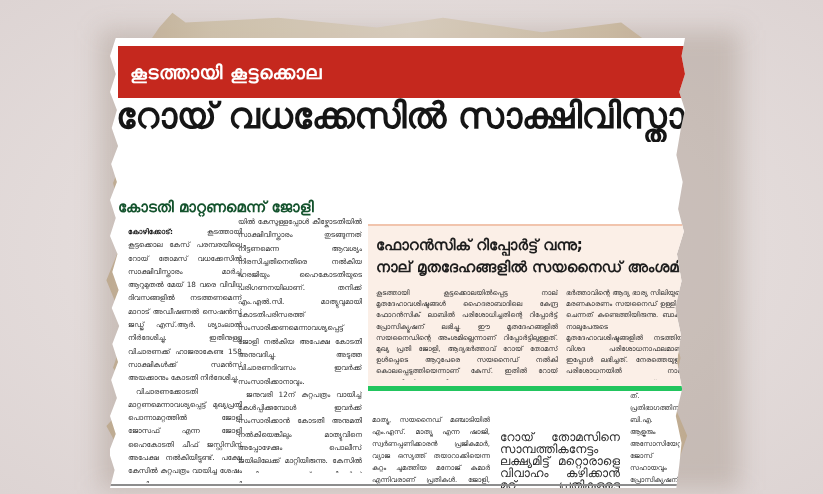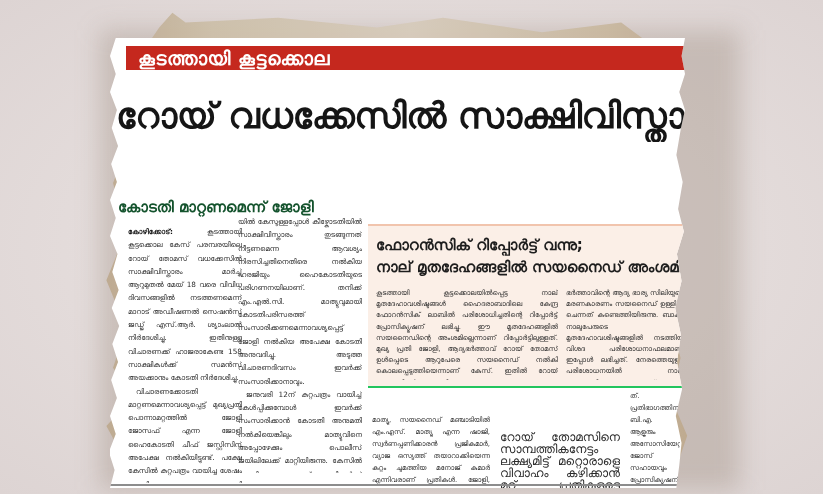--- a/index.html
+++ b/index.html
@@ -41,21 +41,21 @@
         98.3% 60%, 99.3% 66%, 98.6% 72%, 99.5% 78%, 98.4% 84%, 99.4% 90%, 99% 95%, 98.5% 100%,
         0% 100%, 0.8% 96%, -0.2% 92%, 1% 88%, 0% 84%, 1.2% 80%, 0.2% 76%, 1.4% 72%,
         0.4% 68%, 1.6% 64%, 0.3% 60%, 1.5% 56%, 0.4% 52%, 1.3% 48%, 0% 44%, 1% 40%,
         0% 36%, 1.2% 32%, 0.2% 28%, 1.4% 24%, 0.3% 20%, 1.2% 16%, 0% 12%, 1% 8%, 0% 4%
       );
     }
     .paper-inner { position: absolute; inset: 0; }
 
     
     .kicker {
-      position: absolute; left: 16px; top: 8px; width: 100%; height: 24px;
+      position: absolute; left: 8px; top: 8px; width: 100%; height: 52px;
       background: #c5281e;
       display: flex; align-items: center;
     }
     .kicker-text {
       color: #ffffff; font-weight: bold; font-size: 19px; padding-left: 12px;
       font-family: "DejaVu Sans", sans-serif;
       letter-spacing: 0.5px;
     }
 
     
@@ -87,21 +87,21 @@
     .col p { margin: 0; }
     .col .dateline { font-weight: bold; color: #111; }
     .col-1 { left: 6px; top: 187px; width: 114px; height: 258px; margin-left: 12px; }
     .col-2 { left: 128px; top: 177px; width: 124px; height: 258px; }
 
     
     .sidebox {
       position: absolute; left: 258px; top: 186px; width: 320px; height: 160px;
       background: #fbefe7;
       border-top: 2px solid #f1c4ad;
-      border-bottom: 2px solid #22c55e;
+      border-bottom: 5px solid #22c55e;
     }
     .sidebox-title {
       position: absolute; left: 8px; top: 8px;
       font-family: "DejaVu Sans", sans-serif; font-weight: bold; color: #1d1d1d;
       font-size: 15px; line-height: 22px; white-space: nowrap;
     }
     .sidebox-col {
       position: absolute; top: 62px;
       font-family: "DejaVu Sans", sans-serif;
       font-size: 7px; line-height: 11.2px; color: #2a2a2a;

